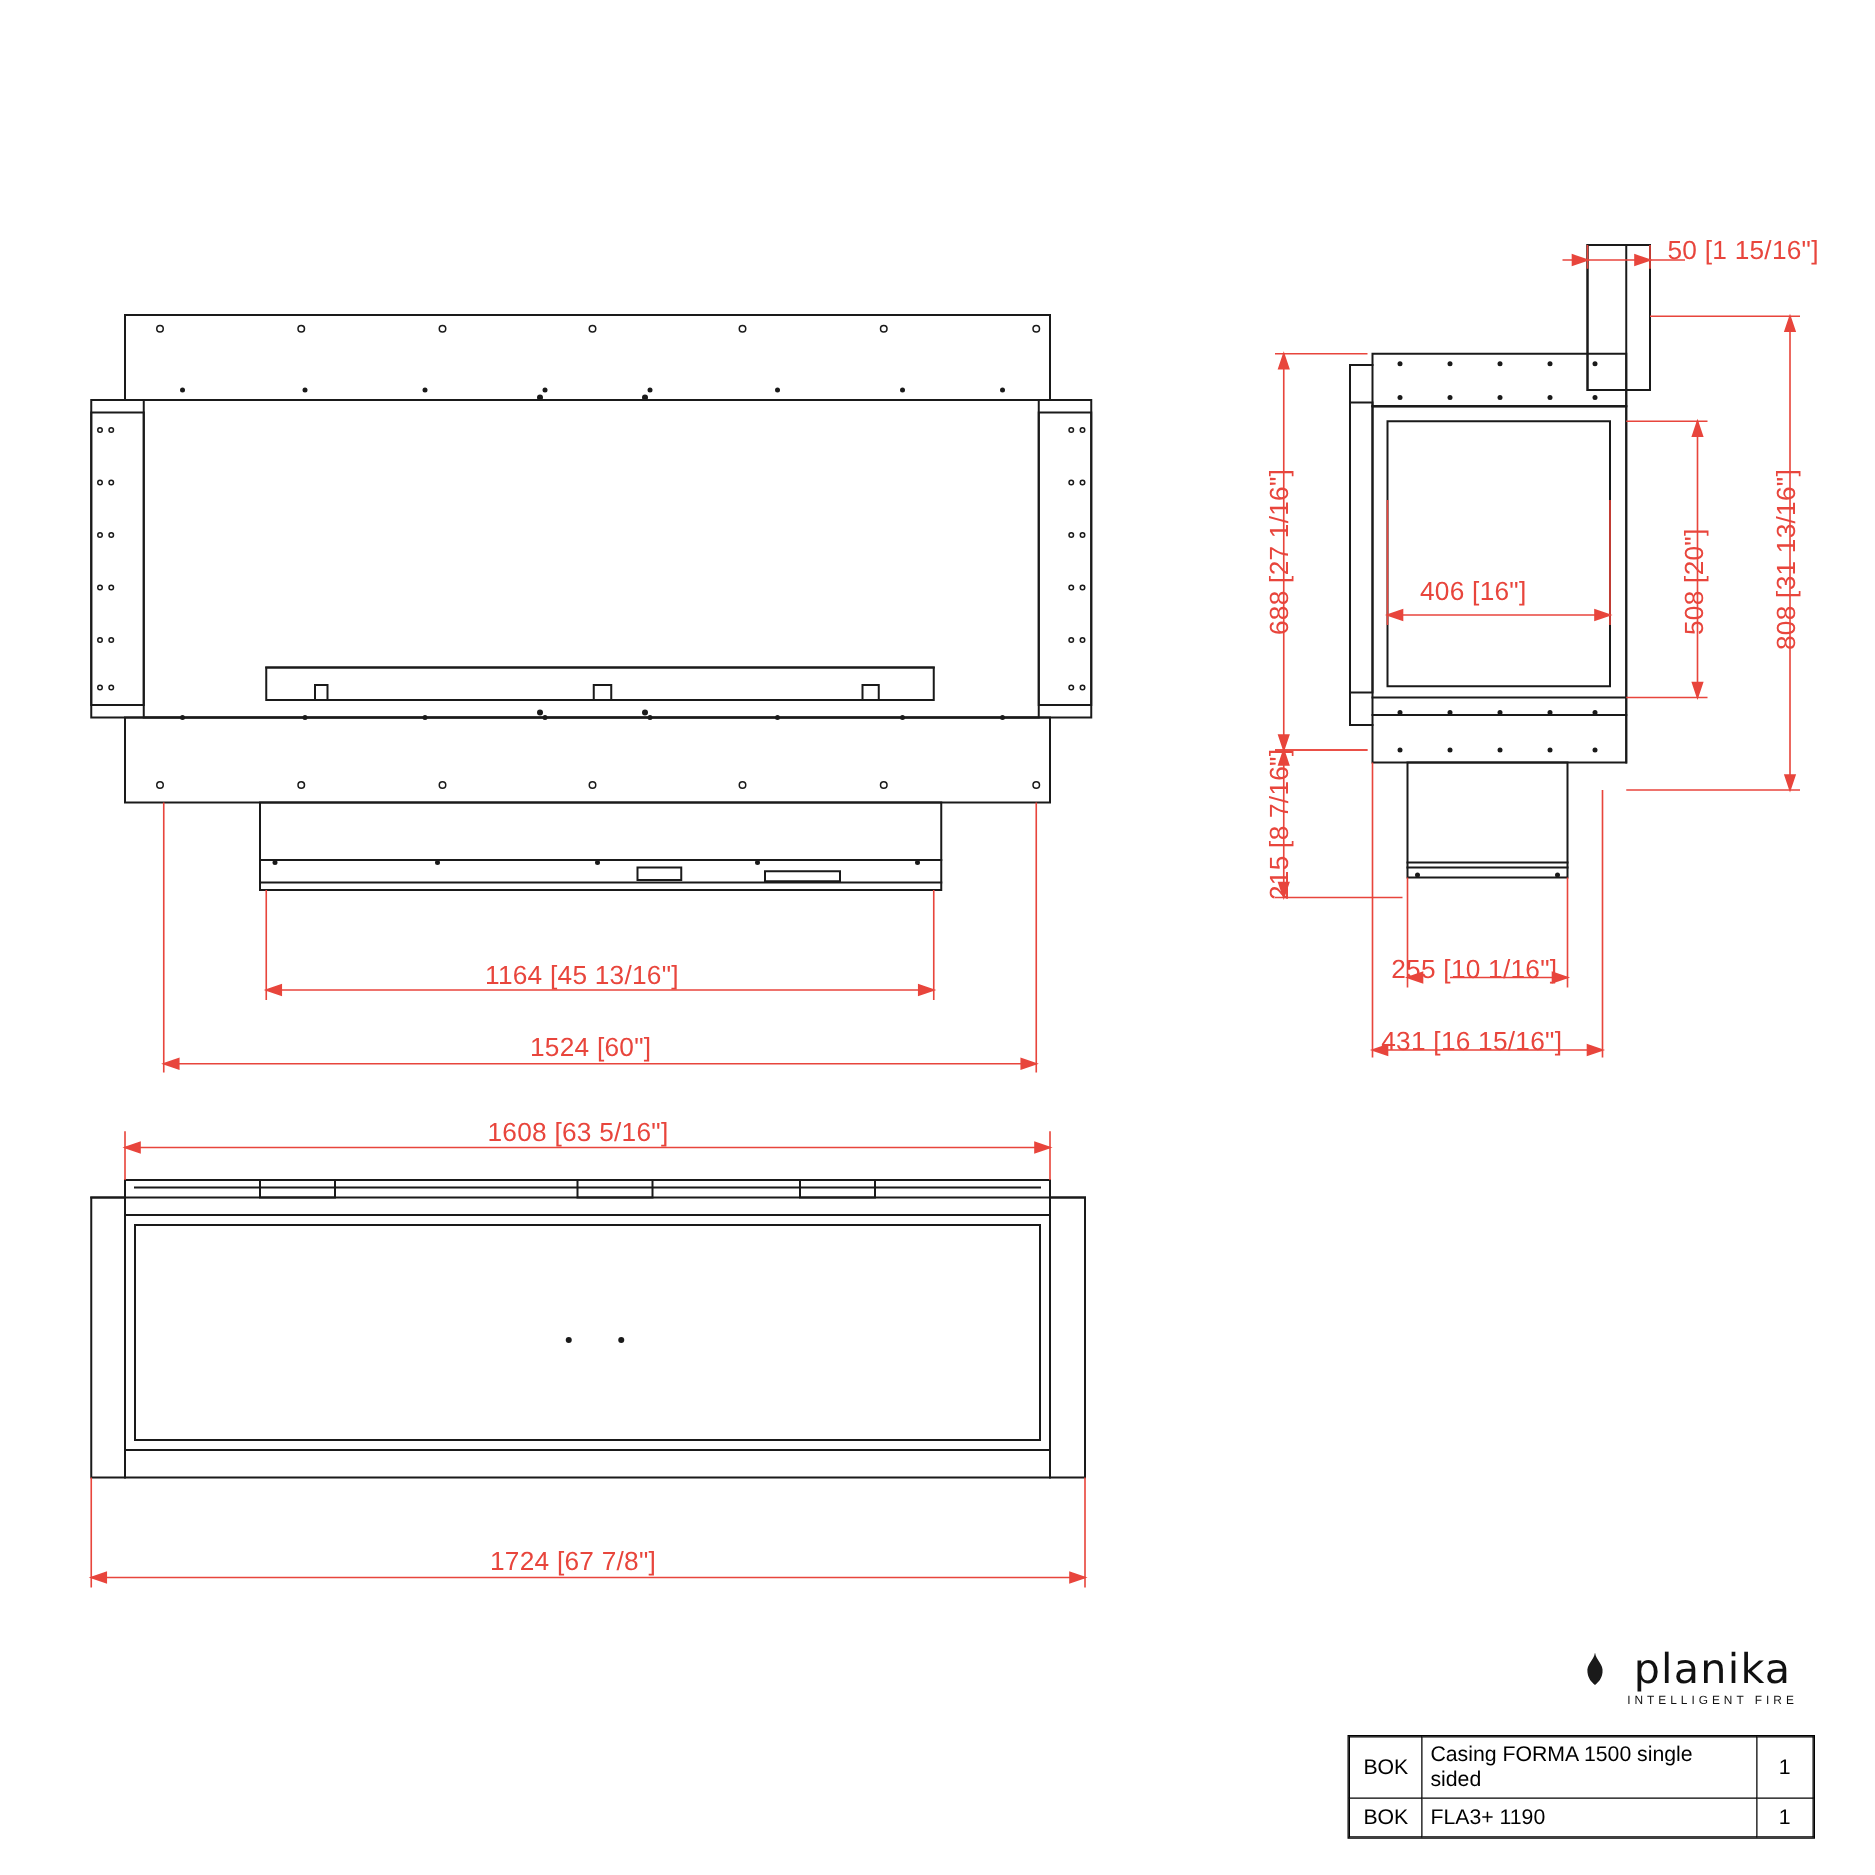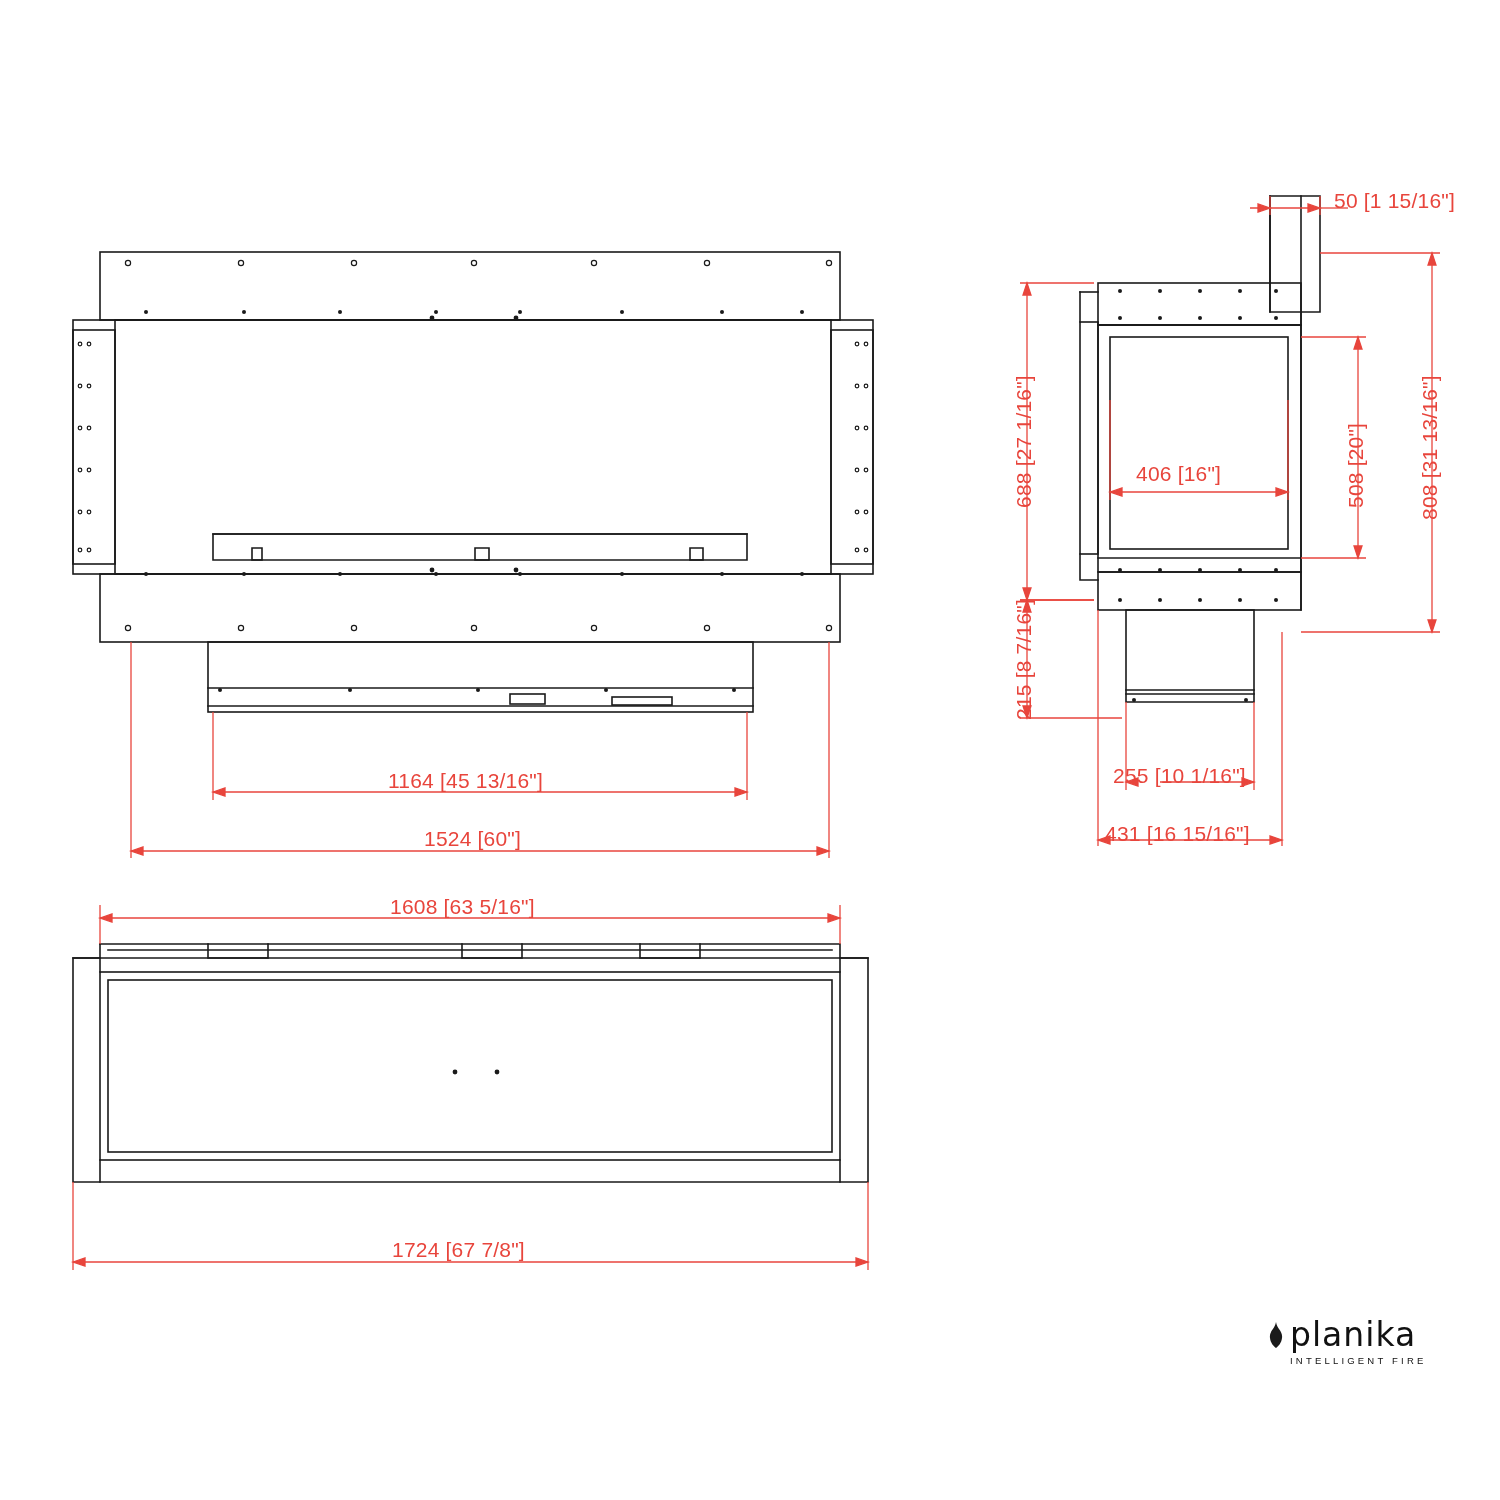--- a/index.html
+++ b/index.html
@@ -64,20 +64,21 @@
   .tb-code { width: 46px; text-align: center; }
   .tb-desc { width: 268px; text-align: left; }
   .tb-qty  { width: 34px; text-align: center; }
 
   
   .logo {
     position: absolute;
     left: 1290px;
     top: 1318px;
     width: 160px;
+    text-align: center;
   }
   .logo-word {
     font-size: 33px;
     font-family: "DejaVu Sans", sans-serif;
     letter-spacing: 1px;
     color: #111;
     line-height: 1;
   }
   .logo-sub {
     font-size: 9.5px;
@@ -358,14 +359,30 @@
   <div class="dim-text" style="left:1105px; top:822px;">431 [16 15/16"]</div>
 
   <div class="logo">
     <svg class="logo-mark" viewBox="0 0 16 26" xmlns="http://www.w3.org/2000/svg">
       <path d="M8 0 C9 7 15 9 14 16 C13.4 21 10.6 24 8 26 C5.4 24 2.6 21 2 16 C1 9 7 7 8 0 Z" fill="#1a1a1a"></path>
     </svg>
     <div class="logo-word">planika</div>
     <div class="logo-sub">INTELLIGENT FIRE</div>
   </div>
 
+  <div class="title-block">
+    <table>
+      <tbody>
+        <tr>
+          <td class="tb-code">BOK</td>
+          <td class="tb-desc">Casing FORMA 1500 single sided</td>
+          <td class="tb-qty">1</td>
+        </tr>
+        <tr>
+          <td class="tb-code">BOK</td>
+          <td class="tb-desc">FLA3+ 1190</td>
+          <td class="tb-qty">1</td>
+        </tr>
+      </tbody>
+    </table>
+  </div>
 
 </div>
 
 </body></html>

